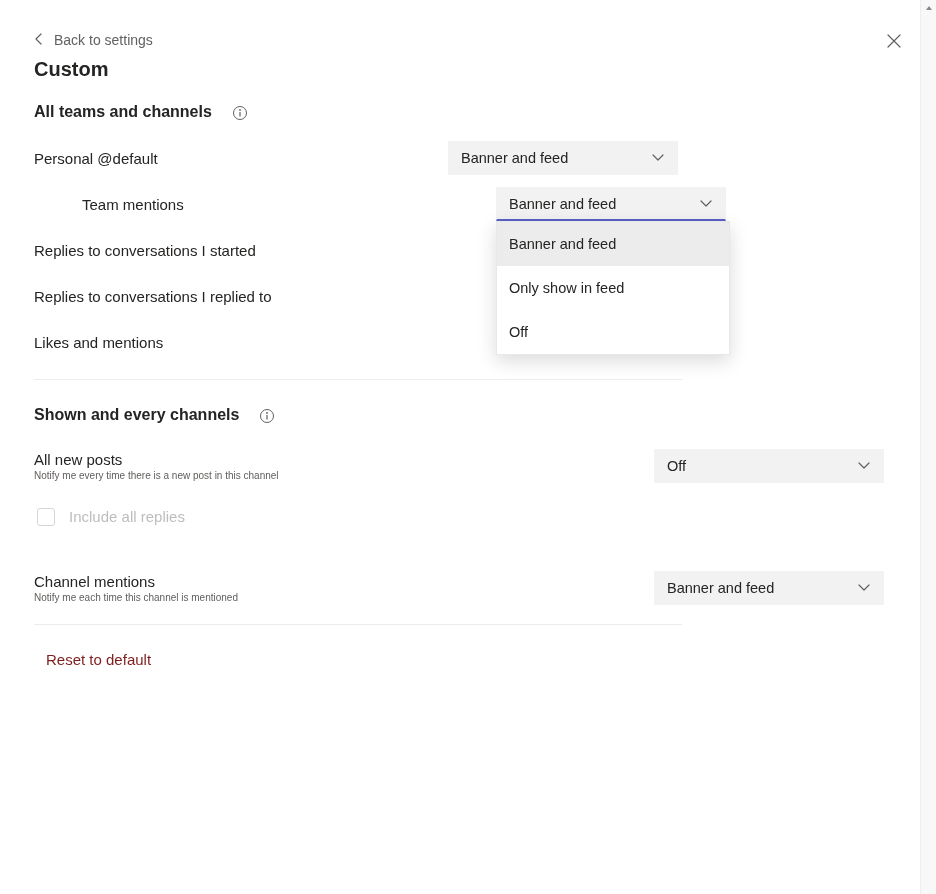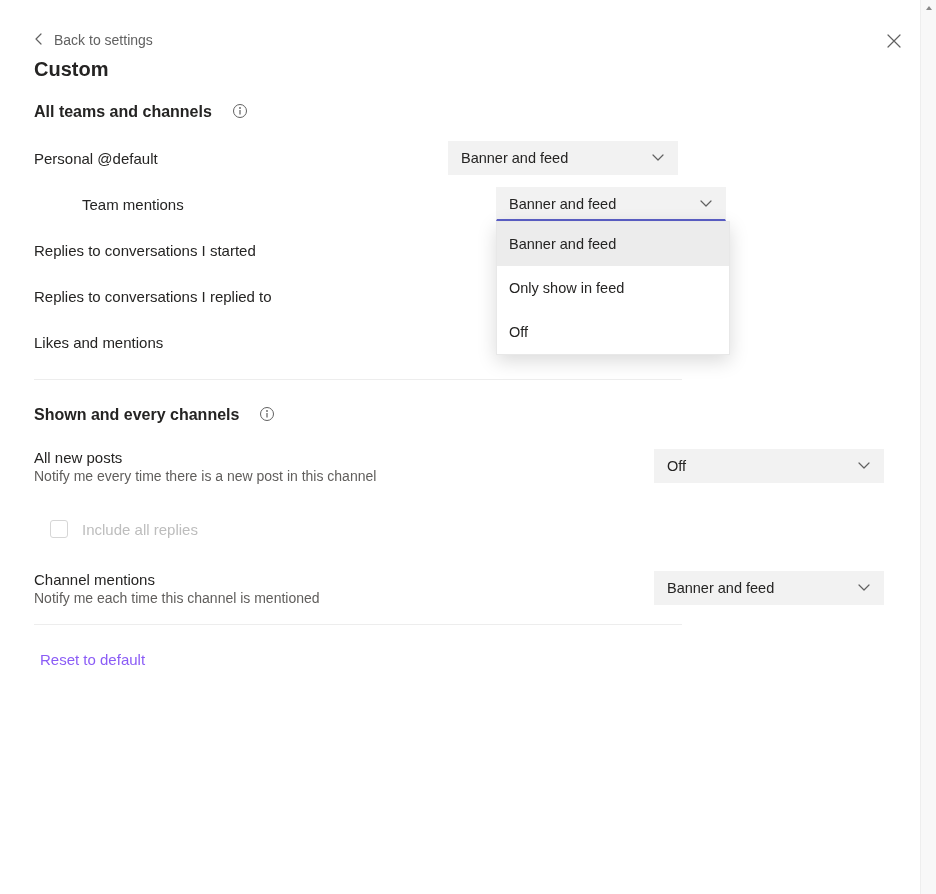--- a/index.html
+++ b/index.html
@@ -26,21 +26,21 @@
     }
     .back-link svg { margin-right: 10px; }
     .page-title {
       font-size: 20px;
       font-weight: 700;
       margin-bottom: 22px;
       color: #252423;
     }
     .section-title-row {
       display: flex;
-      align-items: flex-start;
+      align-items: flex-end;
       gap: 20px;
       margin-bottom: 14px;
     }
     .section-title {
       font-size: 16px;
       font-weight: 700;
       color: #252423;
     }
     .info-icon-wrap {
       display: inline-flex;
@@ -57,21 +57,21 @@
     .setting-row .label-col {
       width: 414px;
       flex-shrink: 0;
     }
     .setting-label {
       font-size: 15px;
       color: #252423;
       font-weight: 400;
     }
     .setting-sub {
-      font-size: 14px;
+      font-size: 10px;
       color: #605e5c;
       margin-top: 2px;
     }
     .dropdown {
       width: 230px;
       height: 34px;
       background: #f2f2f2;
       border: 1px solid transparent;
       display: flex;
       align-items: center;
@@ -104,41 +104,41 @@
       background: #ececec;
     }
     .divider {
       border: none;
       border-top: 1px solid #ededed;
       margin: 14px 0 26px 0;
       width: 648px;
     }
     .checkbox-row {
       display: flex;
-      align-items: flex-end;
+      align-items: flex-start;
       gap: 14px;
-      margin: 14px 0 22px 16px;
+      margin: 14px 0 22px 3px;
       height: 30px;
     }
     .checkbox {
       width: 18px;
       height: 18px;
       border: 1.5px solid #d6d6d6;
       border-radius: 3px;
       background: #fff;
     }
     .checkbox-label {
       font-size: 15px;
       color: #bdbdbd;
     }
     .reset-link {
       font-size: 15px;
-      color: #8b5cf6;
+      color: #7f1d1d;
       margin-top: 26px;
-      margin-left: 6px;
+      margin-left: 12px;
       display: inline-block;
     }
     .close-button {
       position: absolute;
       top: 30px;
       right: 30px;
       cursor: pointer;
       width: 24px;
       height: 24px;
       display: flex;

